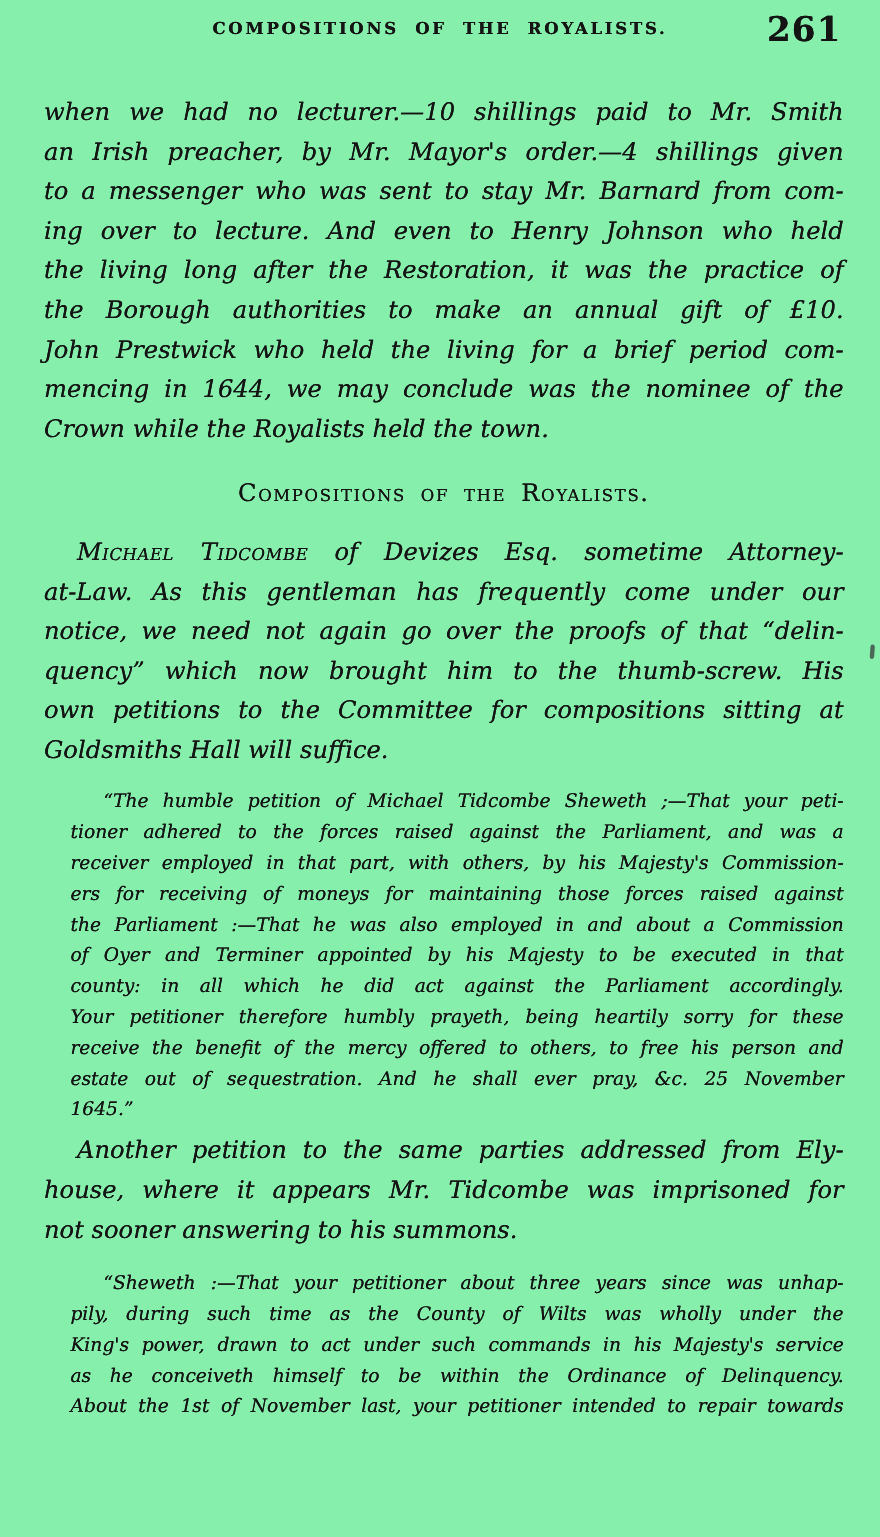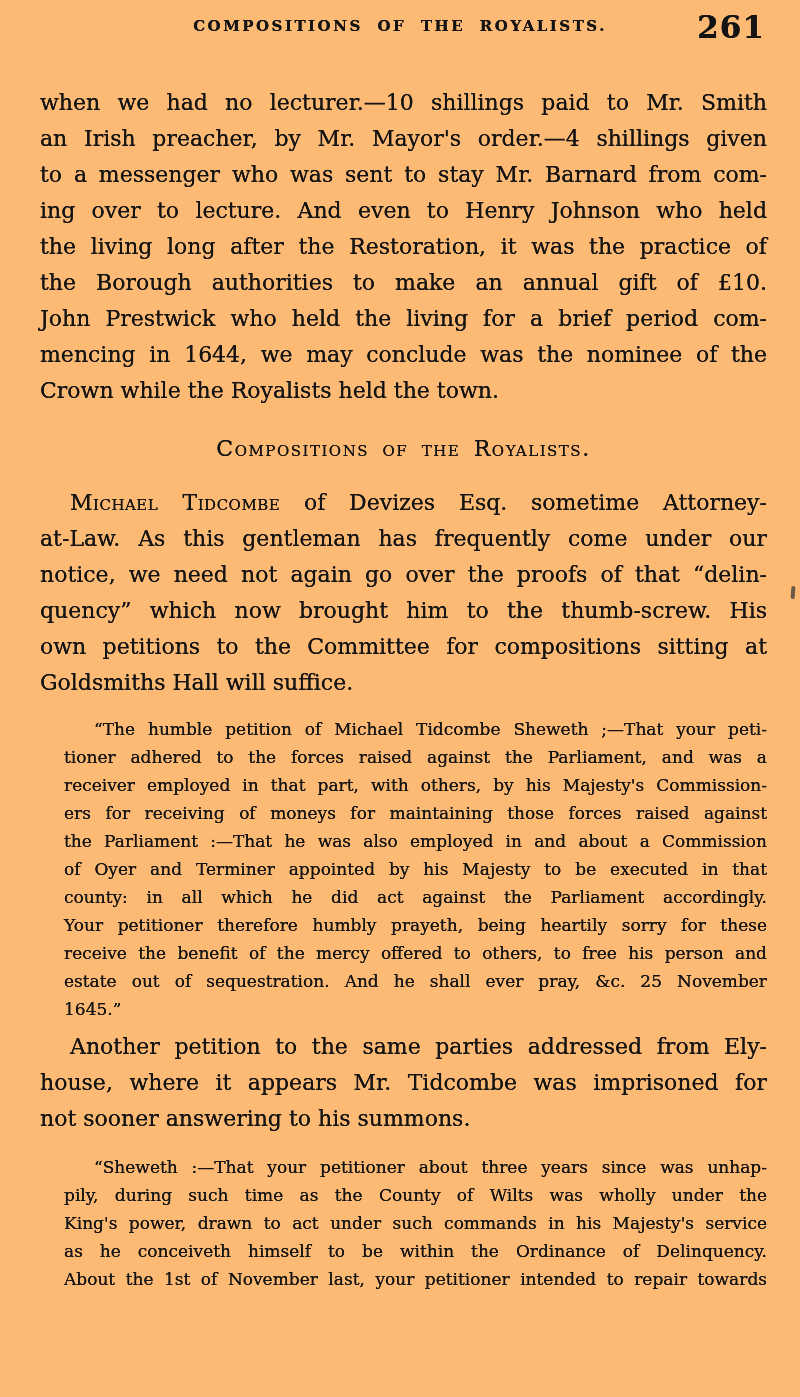--- a/index.html
+++ b/index.html
@@ -1,40 +1,40 @@
 <!DOCTYPE html>
 <html><head>
 <meta charset="utf-8">
 <style>
   html,body{margin:0;padding:0;}
   body{background:#ffffff;}
   .page{
     width:800px;height:1397px;
-    background:#fdba74;
+    background:#86efac;
     position:relative;
     overflow:hidden;
     font-family:"DejaVu Serif","Liberation Serif",serif;
     color:#141414;
     text-shadow:0 0 0.5px currentColor; 
   }
   
   .running-head{position:relative;padding-top:17px;height:34px;}
   .rh-title{
     display:block;text-align:center;
     font-size:15px;font-weight:bold;
     letter-spacing:2.5px;word-spacing:7px;
   }
   .rh-page{
     position:absolute;right:35px;top:9px;
     font-size:31px;font-weight:bold;letter-spacing:1px;
   }
   
   .content{padding:0 33px 0 40px;}
   .block{margin:0;}
-  .line{text-align:justify;}
+  .line{text-align:justify;font-style:italic;}
   .line.just{text-align-last:justify;}
   .line.indent{text-indent:30px;}
   .para{font-size:22px;}
   .para .line{line-height:36px;}
   .quote{font-size:17px;margin-left:24px;}
   .quote .line{line-height:28px;}
   .section-heading{
     text-align:center;
     font-variant:small-caps;
     font-size:22px;line-height:26px;

